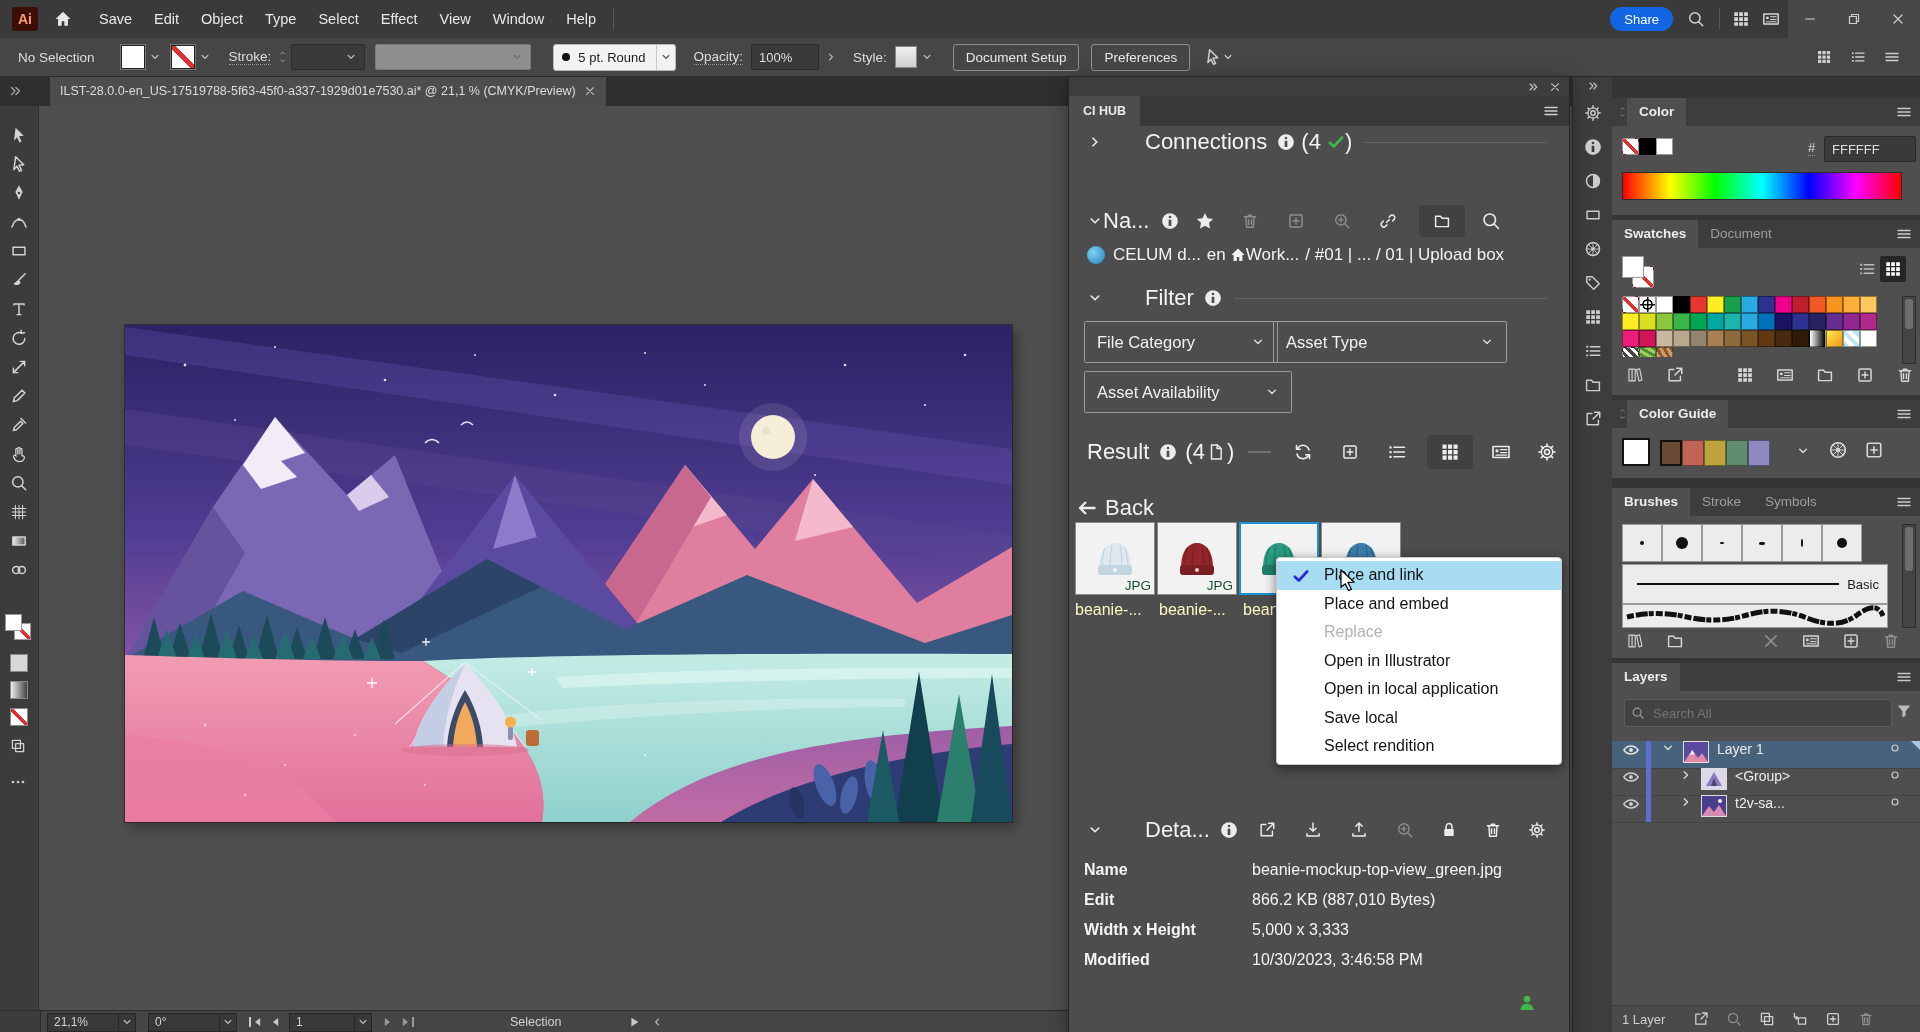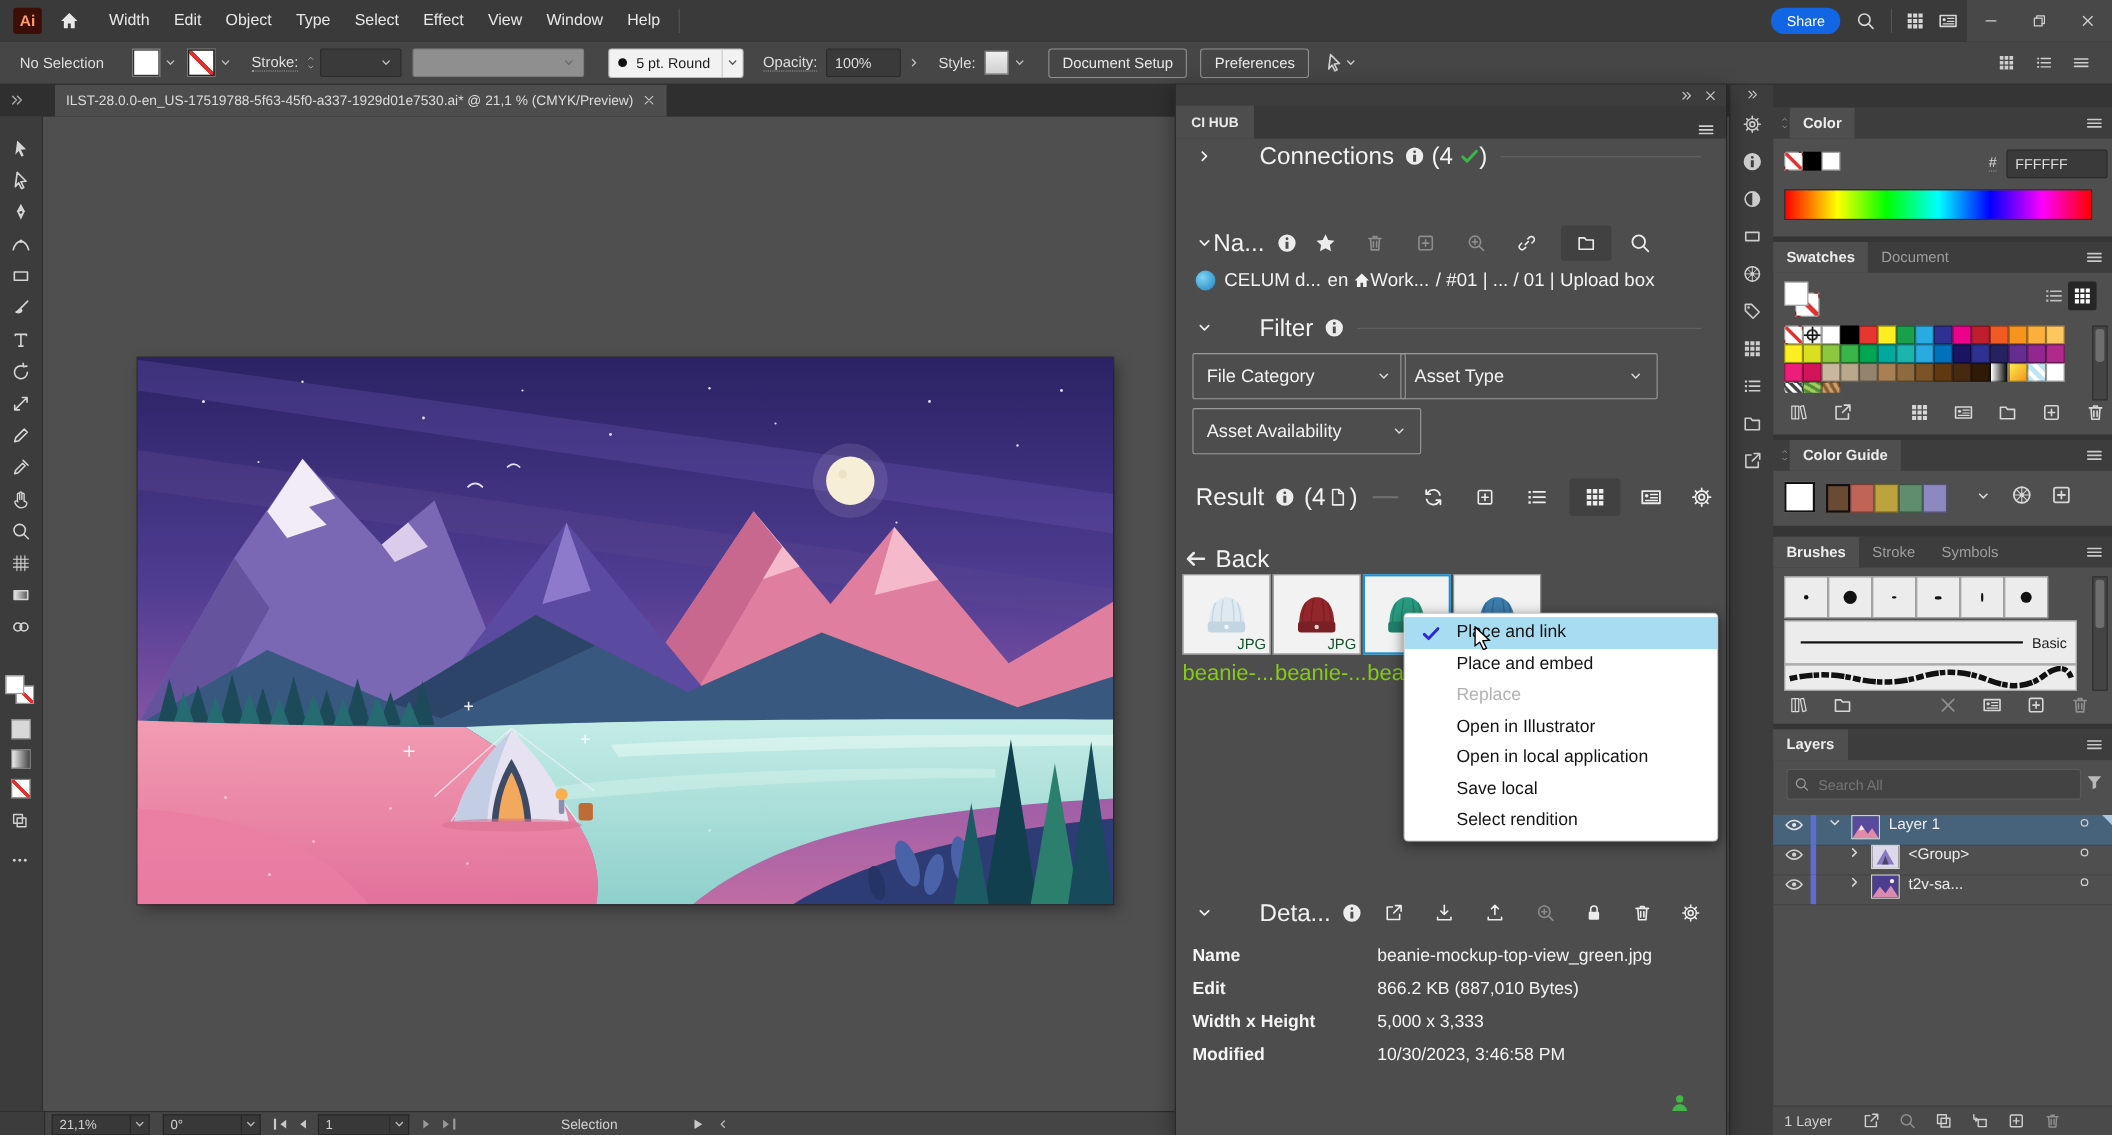--- a/index.html
+++ b/index.html
@@ -34,33 +34,33 @@
   
   #canvas{left:38px;top:106px;width:1534px;height:904px;background:#4f4f4f;z-index:1}
   #artboard{left:125px;top:325px;width:887px;height:497px;box-shadow:0 0 0 1px rgba(0,0,0,.35),4px 5px 12px rgba(0,0,0,.35);z-index:2}
   
   #statusbar{left:0;top:1010px;width:1068px;height:22px;background:#454545;border-top:1px solid #2c2c2c;z-index:3;display:flex;align-items:center;font-size:12px;color:#d2d2d2}
   .sfield{background:#383838;border:1px solid #272727;height:17px;display:flex;align-items:center;padding:0 6px;min-width:52px}
   .schev{width:16px;height:17px;background:#383838;border:1px solid #272727;border-left:none;display:flex;align-items:center;justify-content:center;color:#bdbdbd}
   
   #cihub{left:1068px;top:76px;width:500px;height:956px;background:#4d4d4d;border:1px solid #262626;box-shadow:0 6px 18px rgba(0,0,0,.4);z-index:10;font-size:16px}
   #cihub-mini{height:19px;background:#3d3d3d;display:flex;justify-content:flex-end;align-items:center;gap:10px;padding-right:8px;color:#c6c6c6}
-  #cihub-tabrow{height:30px;background:#383838;display:flex;align-items:flex-end}
+  #cihub-tabrow{height:30px;background:#383838;display:flex;align-items:center}
   #cihub-tab{height:30px;background:#4d4d4d;padding:0 14px;display:flex;align-items:center;font-size:12.5px;font-weight:bold;color:#eaeaea}
   .sec-title{font-size:22px;color:#f2f2f2}
   .hline{height:1px;background:#787878;opacity:.5;flex:1;margin-left:12px;margin-right:10px}
   .ci-ic{color:#ececec}
   .ci-ic.off{color:#8d8d8d}
   .ci-dd{border:1px solid #9a9a9a;border-radius:2px;height:40px;display:flex;align-items:center;justify-content:space-between;padding:0 12px;font-size:16.5px;color:#f2f2f2;position:absolute}
   .icbtn-bg{background:#414141;border-radius:3px}
   
   .tile{width:80px;height:73px;background:#f2f2f2;border:1px solid #8a8a8a;position:relative;display:flex;align-items:center;justify-content:center;box-sizing:border-box}
   .tile.sel{border:2px solid #1b92d1}
   .tile .badge{position:absolute;right:3px;bottom:1px;color:#14532d;font-size:13.5px}
-  .alabel{width:82px;font-size:20px;color:#84cc16;white-space:nowrap;overflow:hidden}
+  .alabel{width:82px;font-size:16px;color:#fef9c3;white-space:nowrap;overflow:hidden}
   
   #ctx{position:absolute;left:207px;top:480px;width:284px;background:#fff;border-radius:4px;box-shadow:0 3px 12px rgba(0,0,0,.5);padding:3px 0;z-index:60;border:1px solid #c9c9c9}
   .ctx-item{height:28.5px;line-height:28.5px;padding-left:47px;font-size:16px;color:#141414;position:relative}
   .ctx-item.hl{background:#a8dcf2}
   .ctx-item.dis{color:#b2b2b2}
   .ctx-check{position:absolute;left:15px;top:6px;color:#2a2ad4}
   
   .dt-label{font-weight:bold;color:#f4f4f4;font-size:16px}
   .dt-value{color:#f4f4f4;font-size:16px}
   
@@ -309,21 +309,21 @@
 </svg>
 
 <div id="menubar" class="abs row">
   <div id="ai-logo" style="margin-left:12px">Ai</div>
   <div style="margin-left:16px;color:#e8e8e8">
       <svg class="ic ic18">
         <use href="#i-home"></use>
       </svg>
     </div>
   <div class="row" style="margin-left:16px">
-      <span class="menu-item">Width</span>
+      <span class="menu-item">Save</span>
       <span class="menu-item">Edit</span>
       <span class="menu-item">Object</span>
       <span class="menu-item">Type</span>
       <span class="menu-item">Select</span>
       <span class="menu-item">Effect</span>
       <span class="menu-item">View</span>
       <span class="menu-item">Window</span>
       <span class="menu-item">Help</span>
     </div>
   <div style="width:1px;height:22px;background:#555;margin-left:6px"></div>

